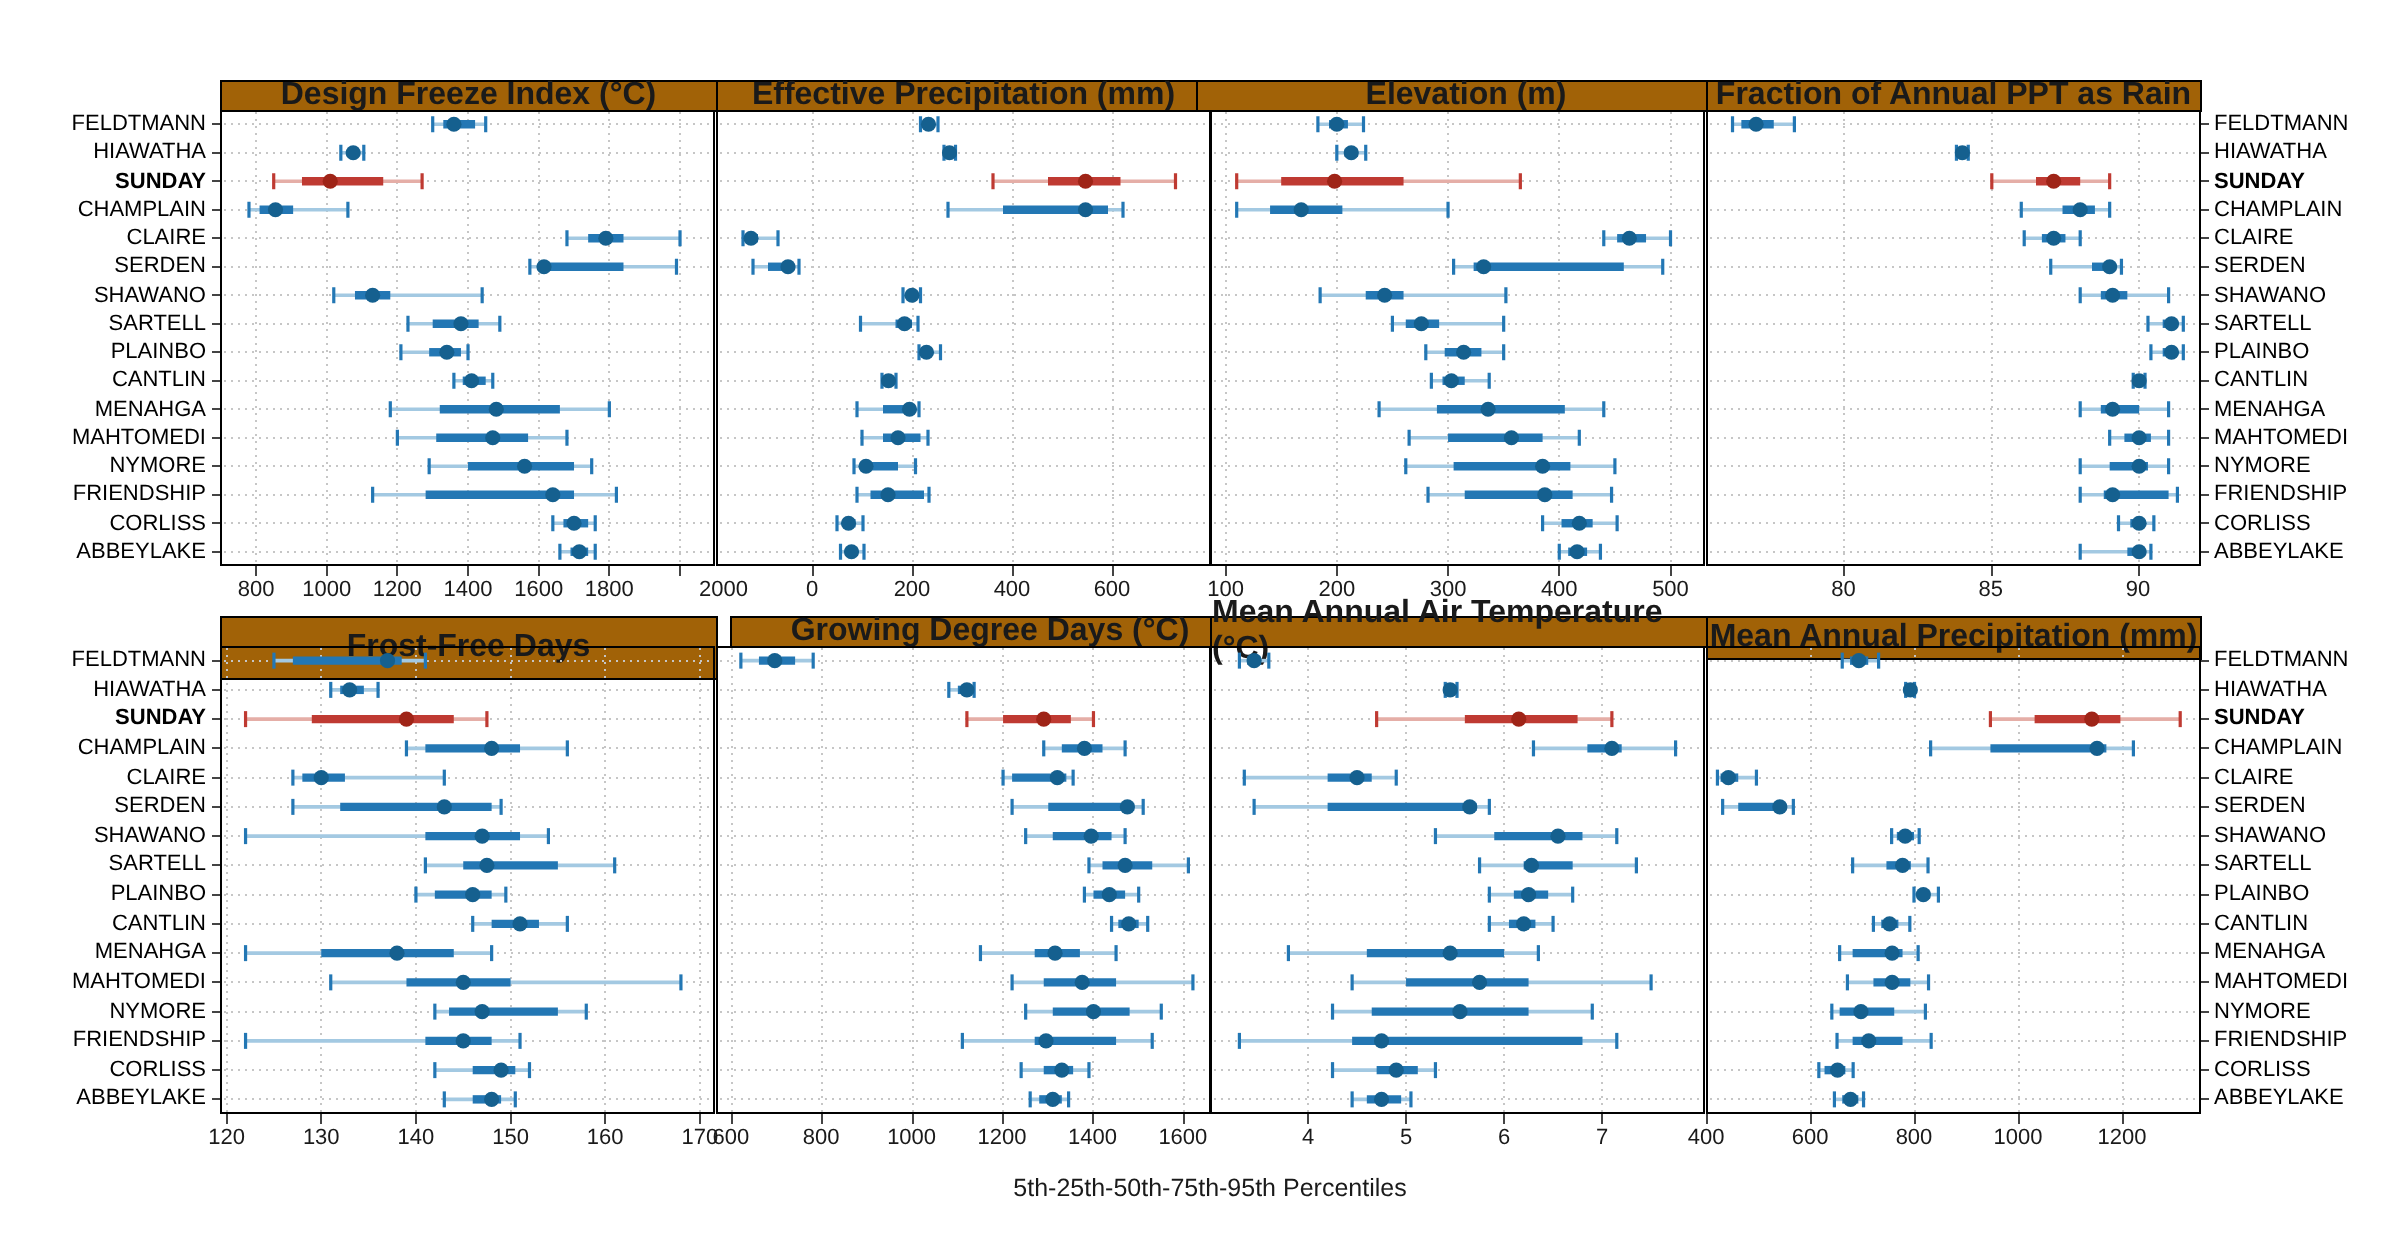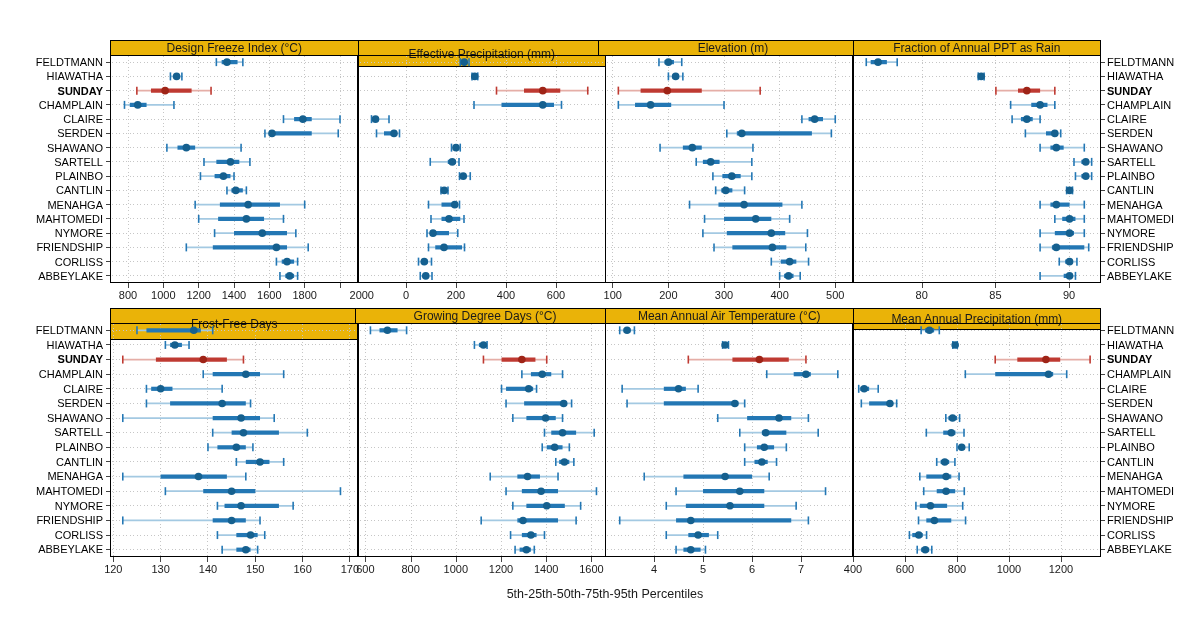--- a/index.html
+++ b/index.html
@@ -2,23 +2,23 @@
 <html><head>
 <meta charset="utf-8">
 <style>
   html,body{margin:0;padding:0;background:#fff;}
   #fig{position:relative;width:1200px;height:625px;background:#fff;
        font-family:"Liberation Sans",sans-serif;overflow:hidden;}
   .chart-title{position:absolute;top:5px;left:0;width:1200px;text-align:center;
        font-size:15px;font-weight:bold;color:#000;}
   .caption{position:absolute;top:587px;left:0;width:1210px;text-align:center;
        font-size:12.5px;color:#1a1a1a;}
-  .strip{position:absolute;background:#eab308;border:1px solid #000;
+  .strip{position:absolute;background:#a16207;border:1px solid #000;
        box-sizing:border-box;display:flex;align-items:center;justify-content:center;
-       font-size:12px;color:#1a1a1a;}
+       font-size:16px;color:#1a1a1a;font-weight:bold;}
   .panel{position:absolute;overflow:visible;}
   .ticklab{position:absolute;width:60px;text-align:center;font-size:11px;color:#1a1a1a;}
   .stlab{position:absolute;font-size:11px;color:#000;white-space:nowrap;}
   .stlab.left{text-align:right;}
   .stlab.right{text-align:left;}
   .stlab.hl{font-weight:bold;}
 </style>
 </head>
 <body>
 
@@ -186,21 +186,21 @@
         <line x1="-4" y1="220.875" x2="0" y2="220.875" stroke="#444" stroke-width="1" shape-rendering="crispEdges"></line>
         <line x1="18.019271948608136" y1="228" x2="18.019271948608136" y2="233" stroke="#444" stroke-width="1" shape-rendering="crispEdges"></line>
         <line x1="53.351177730192724" y1="228" x2="53.351177730192724" y2="233" stroke="#444" stroke-width="1" shape-rendering="crispEdges"></line>
         <line x1="88.68308351177731" y1="228" x2="88.68308351177731" y2="233" stroke="#444" stroke-width="1" shape-rendering="crispEdges"></line>
         <line x1="124.0149892933619" y1="228" x2="124.0149892933619" y2="233" stroke="#444" stroke-width="1" shape-rendering="crispEdges"></line>
         <line x1="159.34689507494647" y1="228" x2="159.34689507494647" y2="233" stroke="#444" stroke-width="1" shape-rendering="crispEdges"></line>
         <line x1="194.67880085653104" y1="228" x2="194.67880085653104" y2="233" stroke="#444" stroke-width="1" shape-rendering="crispEdges"></line>
         <line x1="230.01070663811564" y1="228" x2="230.01070663811564" y2="233" stroke="#444" stroke-width="1" shape-rendering="crispEdges"></line>
         <rect x="0.5" y="0.5" width="246.5" height="227" fill="none" stroke="#000000" stroke-width="1" shape-rendering="crispEdges"></rect>
       </svg>
-      <div class="strip" style="left: 357.5px; top: 40px; width: 248.5px; height: 27px;">Effective Precipitation (mm)</div>
+      <div class="strip" style="left: 357.5px; top: 40px; width: 248.5px; height: 16px;">Effective Precipitation (mm)</div>
       <div class="ticklab" style="left: 376px; top: 289px;">0</div>
       <div class="ticklab" style="left: 426px; top: 289px;">200</div>
       <div class="ticklab" style="left: 476px; top: 289px;">400</div>
       <div class="ticklab" style="left: 526px; top: 289px;">600</div>
       <svg width="247.5" height="228" class="panel" style="left: 357.5px; top: 55px; overflow: visible;">
         <line x1="48.5" y1="1" x2="48.5" y2="227" stroke="#c6c6c6" stroke-width="1" stroke-dasharray="1 2.5" shape-rendering="crispEdges"></line>
         <line x1="98.5" y1="1" x2="98.5" y2="227" stroke="#c6c6c6" stroke-width="1" stroke-dasharray="1 2.5" shape-rendering="crispEdges"></line>
         <line x1="148.5" y1="1" x2="148.5" y2="227" stroke="#c6c6c6" stroke-width="1" stroke-dasharray="1 2.5" shape-rendering="crispEdges"></line>
         <line x1="198.5" y1="1" x2="198.5" y2="227" stroke="#c6c6c6" stroke-width="1" stroke-dasharray="1 2.5" shape-rendering="crispEdges"></line>
         <line x1="2" y1="7.125" x2="245.5" y2="7.125" stroke="#c6c6c6" stroke-width="1" stroke-dasharray="1 2.5" shape-rendering="crispEdges"></line>
@@ -800,21 +800,21 @@
         </g>
         <line x1="-4" y1="226.6875" x2="0" y2="226.6875" stroke="#444" stroke-width="1" shape-rendering="crispEdges"></line>
         <line x1="3.3126195028680825" y1="234" x2="3.3126195028680825" y2="239" stroke="#444" stroke-width="1" shape-rendering="crispEdges"></line>
         <line x1="50.63575525812621" y1="234" x2="50.63575525812621" y2="239" stroke="#444" stroke-width="1" shape-rendering="crispEdges"></line>
         <line x1="97.95889101338435" y1="234" x2="97.95889101338435" y2="239" stroke="#444" stroke-width="1" shape-rendering="crispEdges"></line>
         <line x1="145.28202676864248" y1="234" x2="145.28202676864248" y2="239" stroke="#444" stroke-width="1" shape-rendering="crispEdges"></line>
         <line x1="192.6051625239006" y1="234" x2="192.6051625239006" y2="239" stroke="#444" stroke-width="1" shape-rendering="crispEdges"></line>
         <line x1="239.92829827915875" y1="234" x2="239.92829827915875" y2="239" stroke="#444" stroke-width="1" shape-rendering="crispEdges"></line>
         <rect x="0.5" y="0.5" width="246.5" height="233" fill="none" stroke="#000000" stroke-width="1" shape-rendering="crispEdges"></rect>
       </svg>
-      <div class="strip" style="left: 355px; top: 308px; width: 260px; height: 16px;">Growing Degree Days (°C)</div>
+      <div class="strip" style="left: 365px; top: 308px; width: 260px; height: 16px;">Growing Degree Days (°C)</div>
       <div class="ticklab" style="left: 335.411px; top: 563px;">600</div>
       <div class="ticklab" style="left: 380.616px; top: 563px;">800</div>
       <div class="ticklab" style="left: 425.822px; top: 563px;">1000</div>
       <div class="ticklab" style="left: 471.027px; top: 563px;">1200</div>
       <div class="ticklab" style="left: 516.233px; top: 563px;">1400</div>
       <div class="ticklab" style="left: 561.438px; top: 563px;">1600</div>
       <svg width="247.5" height="234" class="panel" style="left: 357.5px; top: 323px; overflow: visible;">
         <line x1="7.910958904109589" y1="1" x2="7.910958904109589" y2="233" stroke="#c6c6c6" stroke-width="1" stroke-dasharray="1 2.5" shape-rendering="crispEdges"></line>
         <line x1="53.11643835616438" y1="1" x2="53.11643835616438" y2="233" stroke="#c6c6c6" stroke-width="1" stroke-dasharray="1 2.5" shape-rendering="crispEdges"></line>
         <line x1="98.32191780821917" y1="1" x2="98.32191780821917" y2="233" stroke="#c6c6c6" stroke-width="1" stroke-dasharray="1 2.5" shape-rendering="crispEdges"></line>

